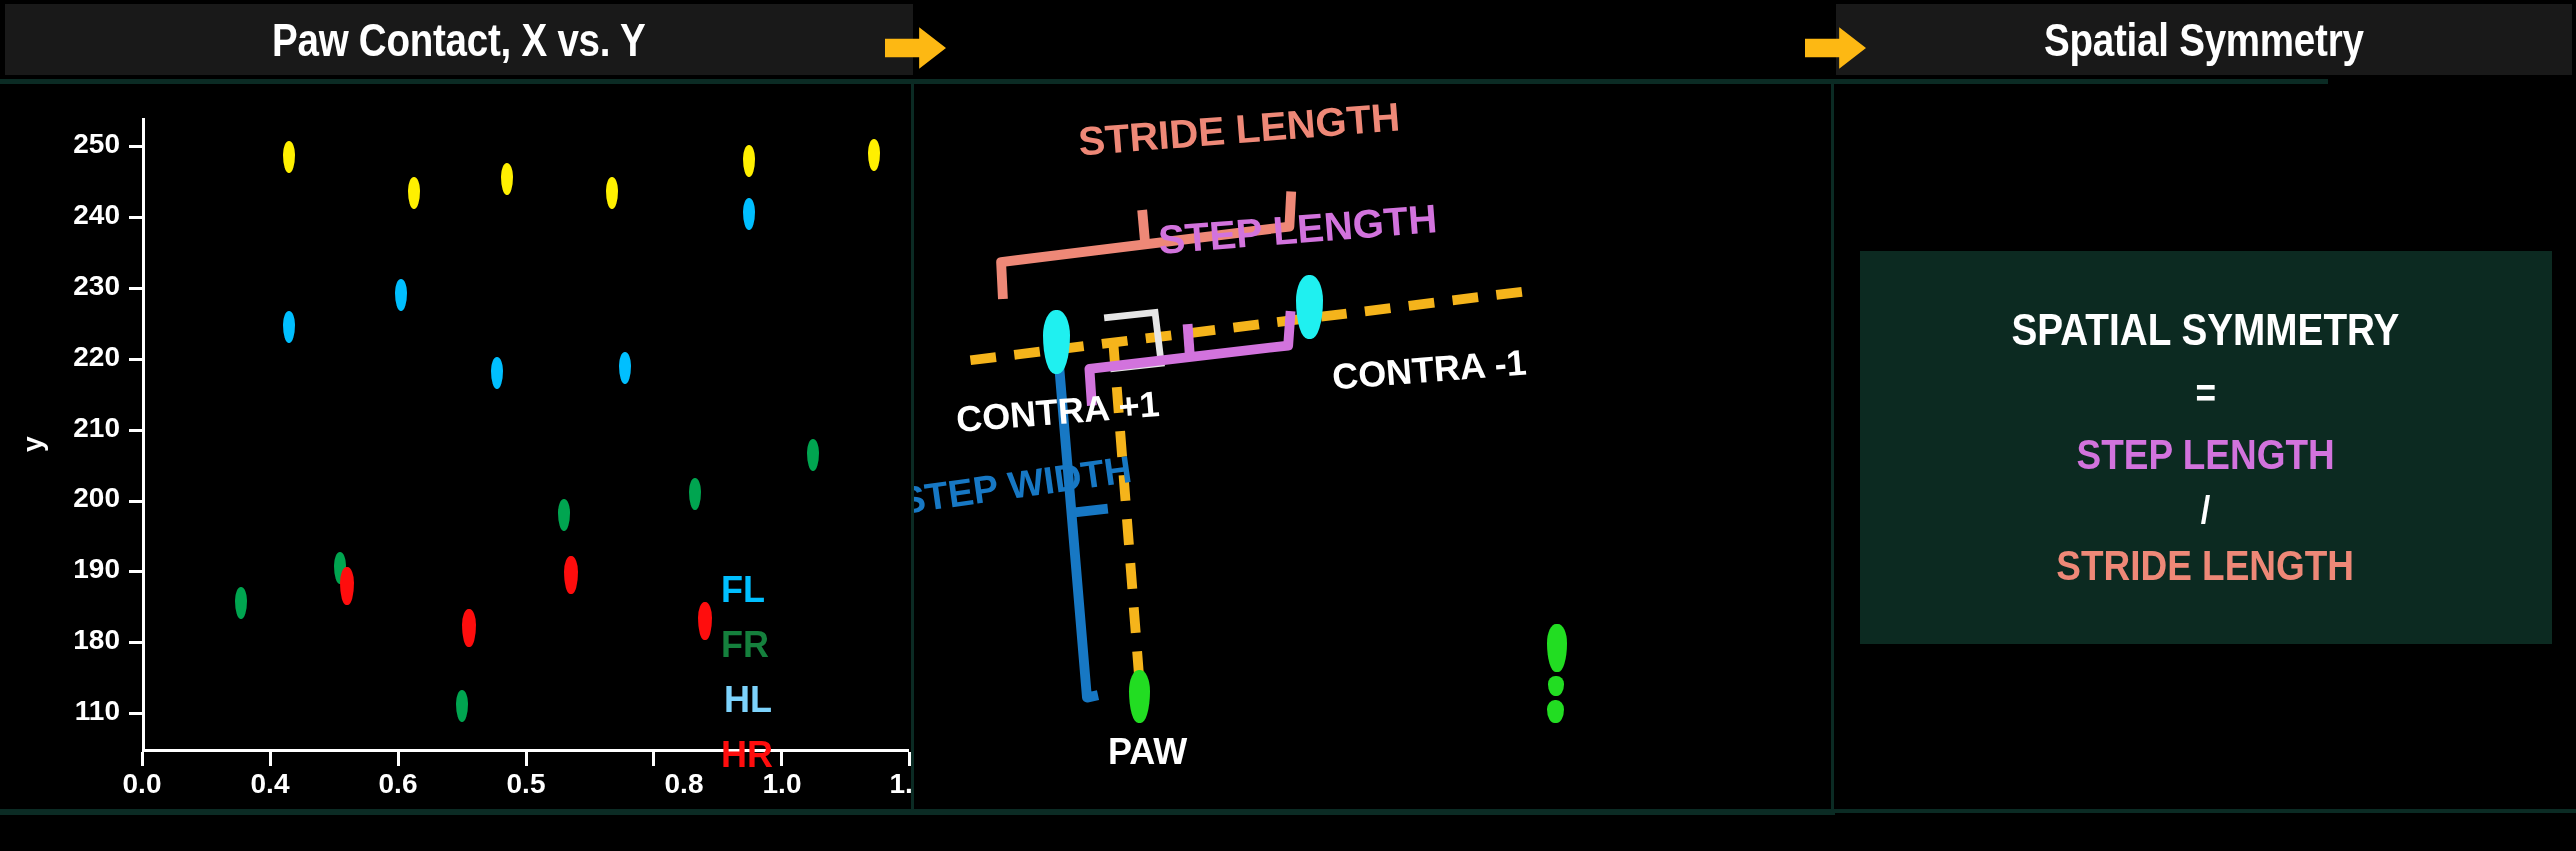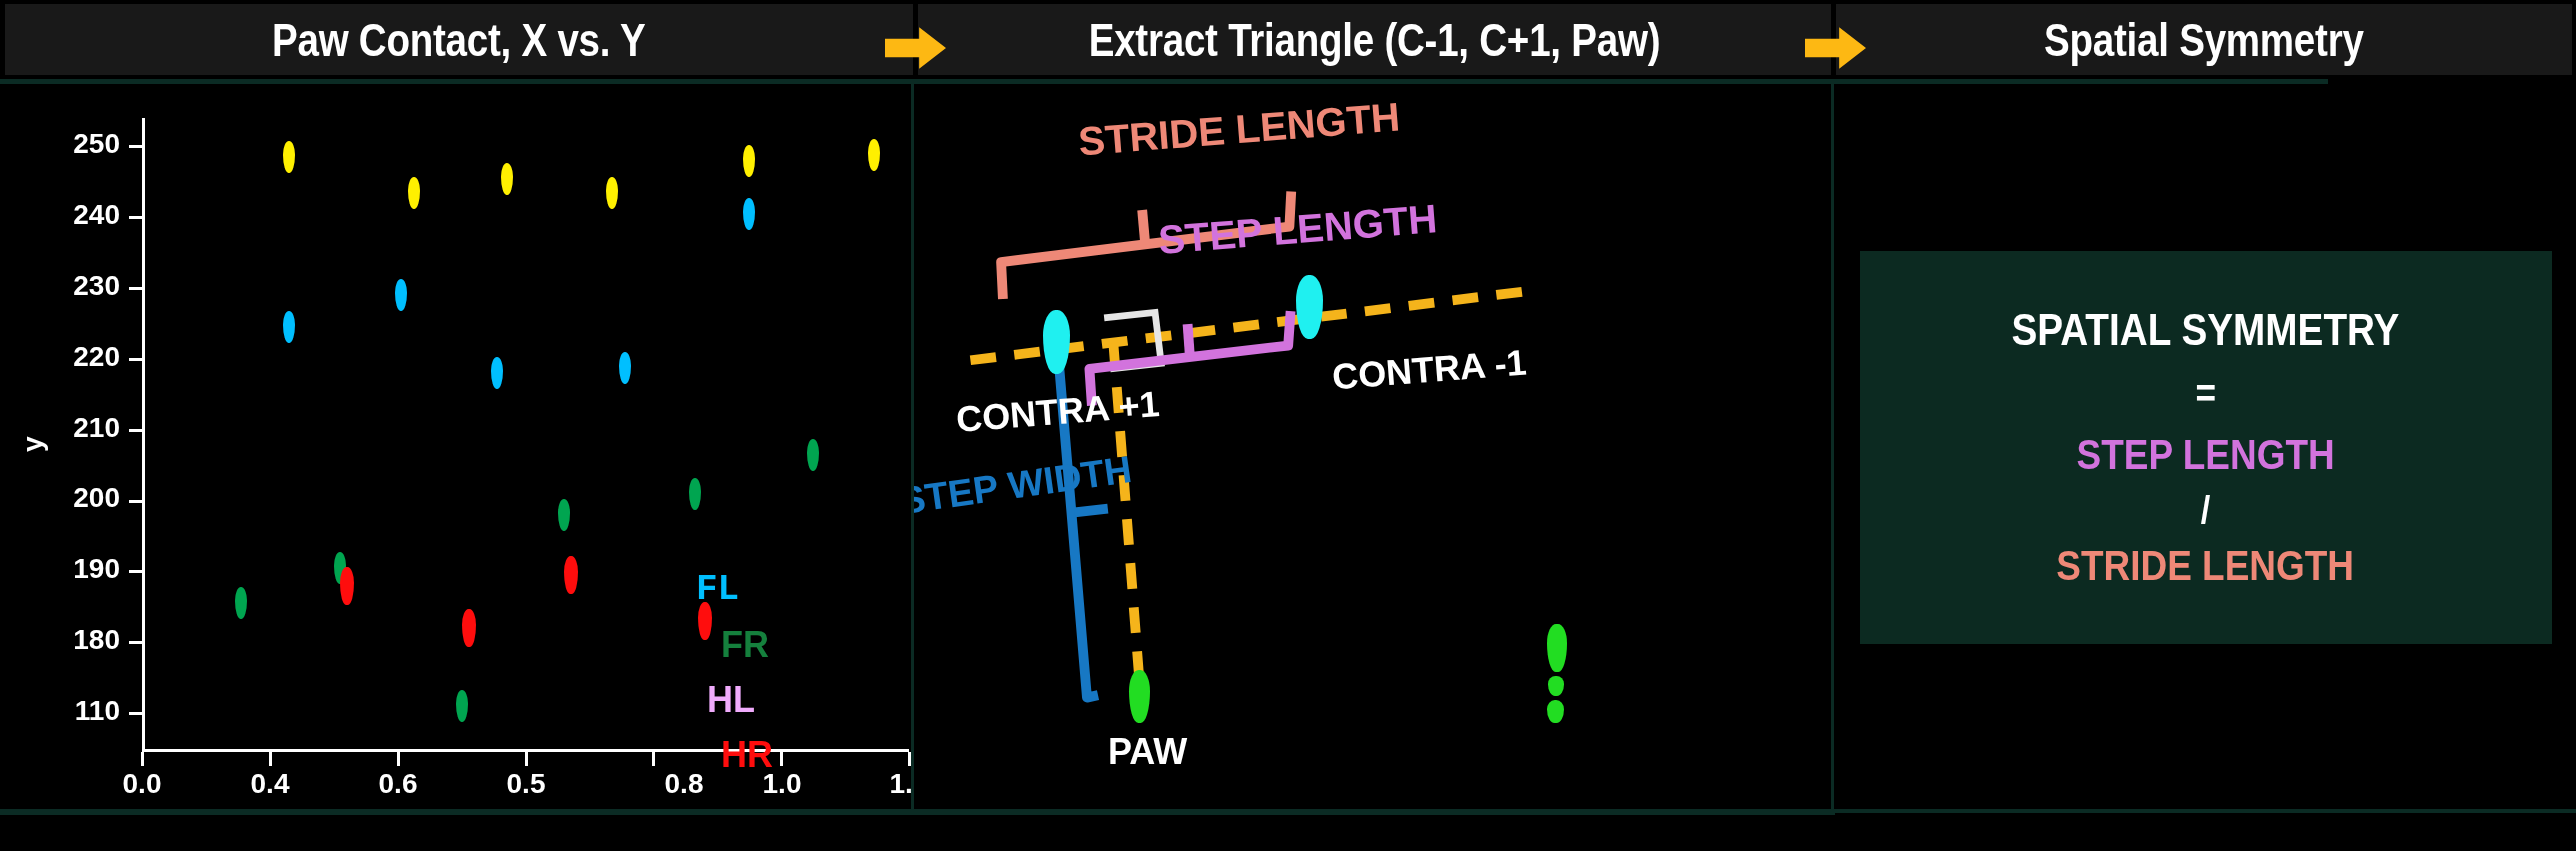--- a/index.html
+++ b/index.html
@@ -216,23 +216,20 @@
 </style>
 </head>
 <body>
 
 <div class="header-strip">
 
   <div class="header-cell" id="hc1">
     <span class="htitle">Paw Contact, X vs. Y</span>
   </div>
 
-  <div class="header-cell" id="hc2">
-    <span class="htitle">Extract Triangle (C-1, C+1, Paw)</span>
-  </div>
 
   <div class="header-cell" id="hc3">
     <span class="htitle">Spatial Symmetry</span>
   </div>
 
   <svg class="arrow-icon" id="arrow1" viewBox="0 0 100 68">
     <path d="M0,19 L56,19 L56,0 L100,34 L56,68 L56,49 L0,49 Z" fill="#FDB813"></path>
   </svg>
   <svg class="arrow-icon" id="arrow2" viewBox="0 0 100 68">
     <path d="M0,19 L56,19 L56,0 L100,34 L56,68 L56,49 L0,49 Z" fill="#FDB813"></path>
@@ -304,23 +301,23 @@
           <div class="cluster" style="left: 558px; top: 415px; width: 12.3px; height: 32px; background: rgb(0, 165, 80);"></div>
           <div class="cluster" style="left: 334px; top: 468px; width: 12.3px; height: 32px; background: rgb(0, 165, 80);"></div>
           <div class="cluster" style="left: 235px; top: 503px; width: 12.3px; height: 32px; background: rgb(0, 165, 80);"></div>
           <div class="cluster" style="left: 456px; top: 606px; width: 12.3px; height: 32px; background: rgb(0, 165, 80);"></div>
           <div class="cluster" style="left: 564px; top: 472px; width: 13.5px; height: 38px; background: rgb(255, 13, 13);"></div>
           <div class="cluster" style="left: 340px; top: 483px; width: 13.5px; height: 38px; background: rgb(255, 13, 13);"></div>
           <div class="cluster" style="left: 698px; top: 518px; width: 13.5px; height: 38px; background: rgb(255, 13, 13);"></div>
           <div class="cluster" style="left: 462px; top: 525px; width: 13.5px; height: 38px; background: rgb(255, 13, 13);"></div>
         </div>
       <div id="legend">
-          <div class="legend-entry" style="left: 696px; top: 485px; color: rgb(0, 191, 255); font-family: Liberation Mono, monospace;">FL</div>
+          <div class="legend-entry" style="left: 721px; top: 485px; color: rgb(0, 191, 255);">FL</div>
           <div class="legend-entry" style="left: 721px; top: 540px; color: #15803d;">FR</div>
-          <div class="legend-entry" style="left: 707px; top: 595px; color: #f0abfc;">HL</div>
+          <div class="legend-entry" style="left: 724px; top: 595px; color: #7dd3fc;">HL</div>
           <div class="legend-entry" style="left: 721px; top: 650px; color: rgb(255, 13, 13);">HR</div>
         </div>
     </div>
   </div>
 
   <div class="panel" id="panel2">
     <div class="diagram">
 
       <svg width="917" height="731" viewBox="0 0 1495 1191" style="position:absolute;left:0;top:0;">
 

